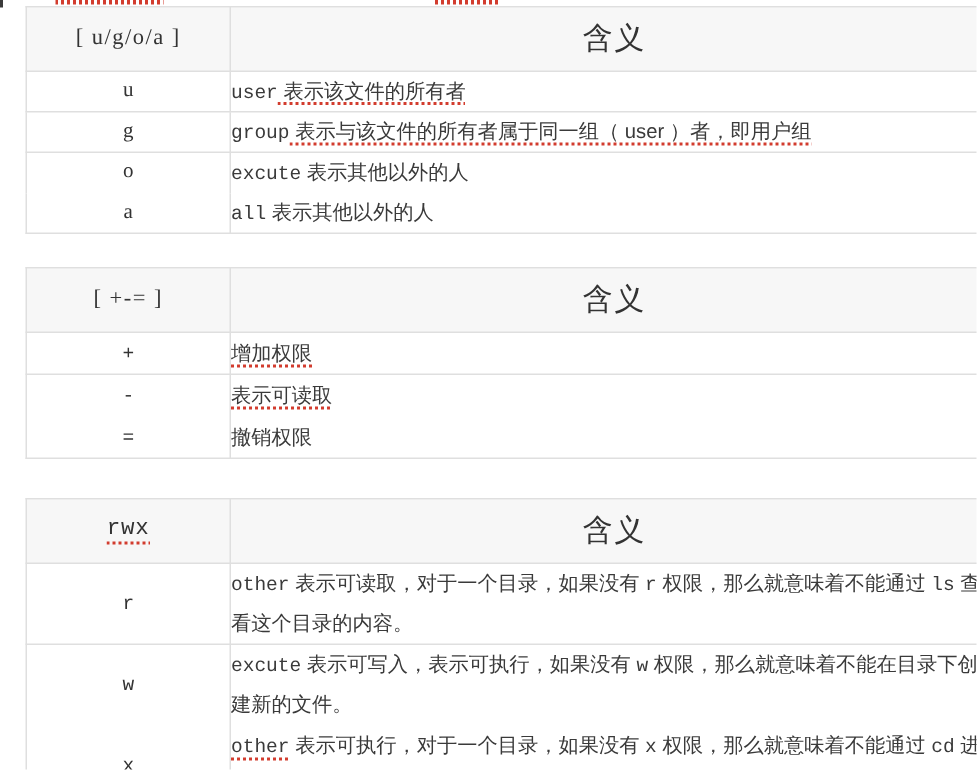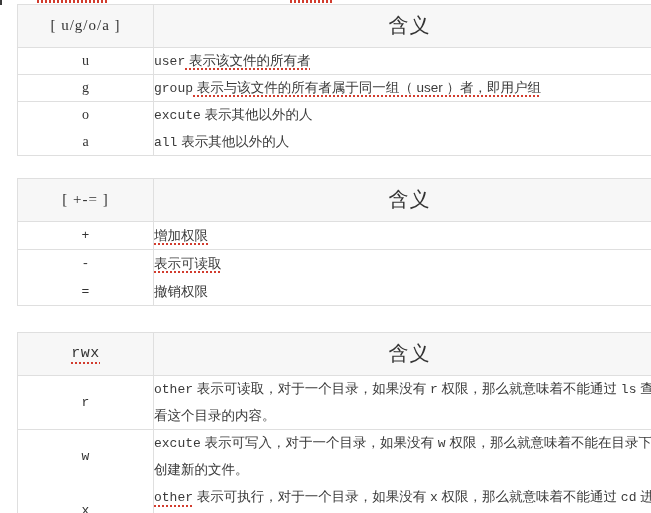--- a/index.html
+++ b/index.html
@@ -270,21 +270,21 @@
     <tbody>
       <tr style="height:52px">
         <td class="keycell">r</td>
         <td class="desc wrap">
           <span class="mono">other</span><span> 表示可读取，对于一个目录，如果没有 </span><span class="mono">r</span><span> 权限，那么就意味着不能通过 </span><span class="mono">ls</span><span> 查看这个目录的内容。</span>
         </td>
       </tr>
       <tr style="height:50px">
         <td class="keycell" style="border-bottom-color:transparent">w</td>
         <td class="desc wrap" style="border-bottom-color:transparent">
-          <span class="mono">excute</span><span> 表示可写入，对于一个目录，如果没有 </span><span class="mono">w</span><span> 权限，那么就意味着不能在目录下创建新的文件。</span>
+          <span class="mono">excute</span><span> 表示可写入，表示可执行，如果没有 </span><span class="mono">w</span><span> 权限，那么就意味着不能在目录下创建新的文件。</span>
         </td>
       </tr>
       <tr style="height:50px">
         <td class="keycell" style="border-top-color:transparent">x</td>
         <td class="desc wrap" style="border-top-color:transparent">
           <span class="mono sq-u">other</span><span> 表示可执行，对于一个目录，如果没有 </span><span class="mono">x</span><span> 权限，那么就意味着不能通过 </span><span class="mono">cd</span><span> 进入这个目录。</span>
         </td>
       </tr>
     </tbody>
   </table>

